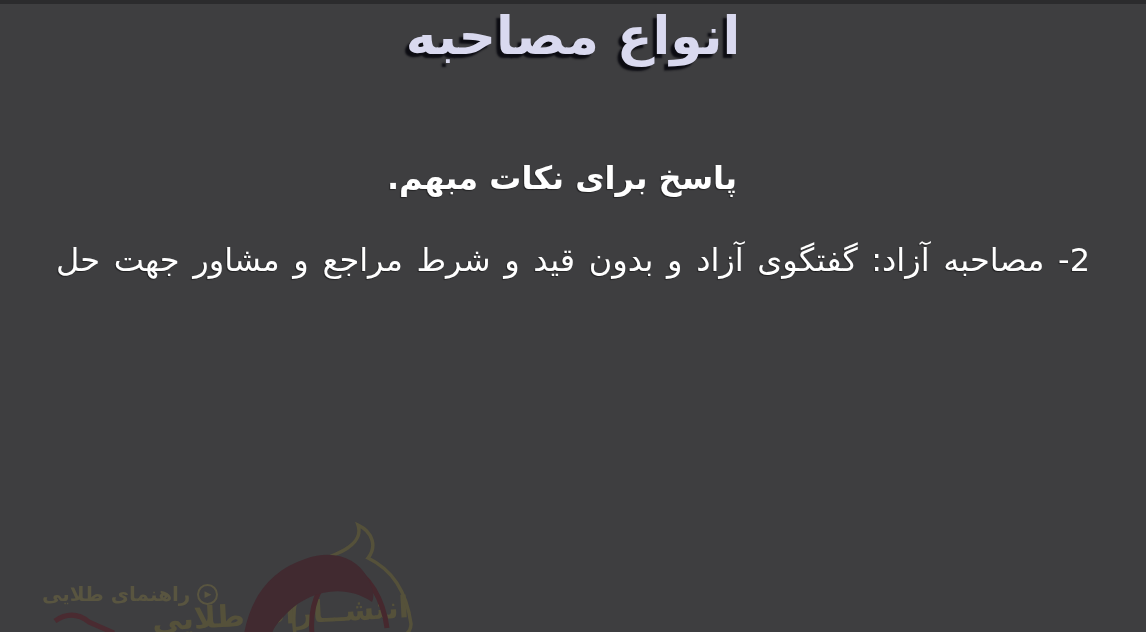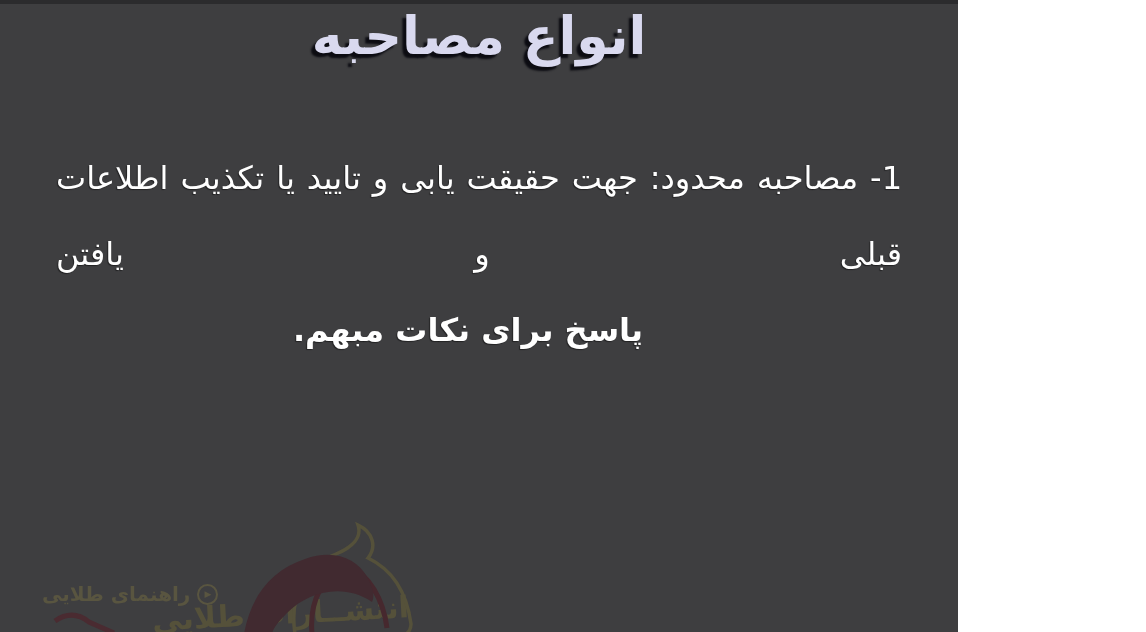--- a/index.html
+++ b/index.html
@@ -1,20 +1,20 @@
 <!DOCTYPE html>
 <html lang="fa"><head>
 <meta charset="utf-8">
 <style>
   html, body { margin: 0; padding: 0; }
   body { font-family: "DejaVu Sans", sans-serif; }
 
   .slide {
     position: relative;
-    width: 958px;
+    width: 1146px;
     height: 632px;
     background: #3e3e40;
     overflow: hidden;
   }
 
   .top-strip {
     position: absolute;
     top: 0; left: 0; right: 0;
     height: 4px;
     background: #2b2b2d;
@@ -116,22 +116,22 @@
 </style>
 </head>
 <body>
 
 <div class="slide">
   <div class="top-strip"></div>
 
   <h1 class="title">انواع مصاحبه</h1>
 
   <div class="body-text">
-    <p class="line-justify">1- مصاحبه محدود: جهت حقیقت یابی و تایید یا تکذیب اطلاعات قبلی و یافتن</p>
     <p class="line-cont cont-1">پاسخ برای نکات مبهم.</p>
+    <p class="line-justify para-gap">2- مصاحبه آزاد: گفتگوی آزاد و بدون قید و شرط مراجع و مشاور جهت حل</p>
   </div>
 
   <div class="logo">
     <div class="publisher-name">انتشــارات طلایی</div>
 
     <svg width="460" height="112" viewBox="0 0 460 112" aria-hidden="true">
 
       <path d="M 295,114 C 289,74 306,46 336,34
                C 353,27 362,17 358,5
                C 373,12 377,27 368,38

